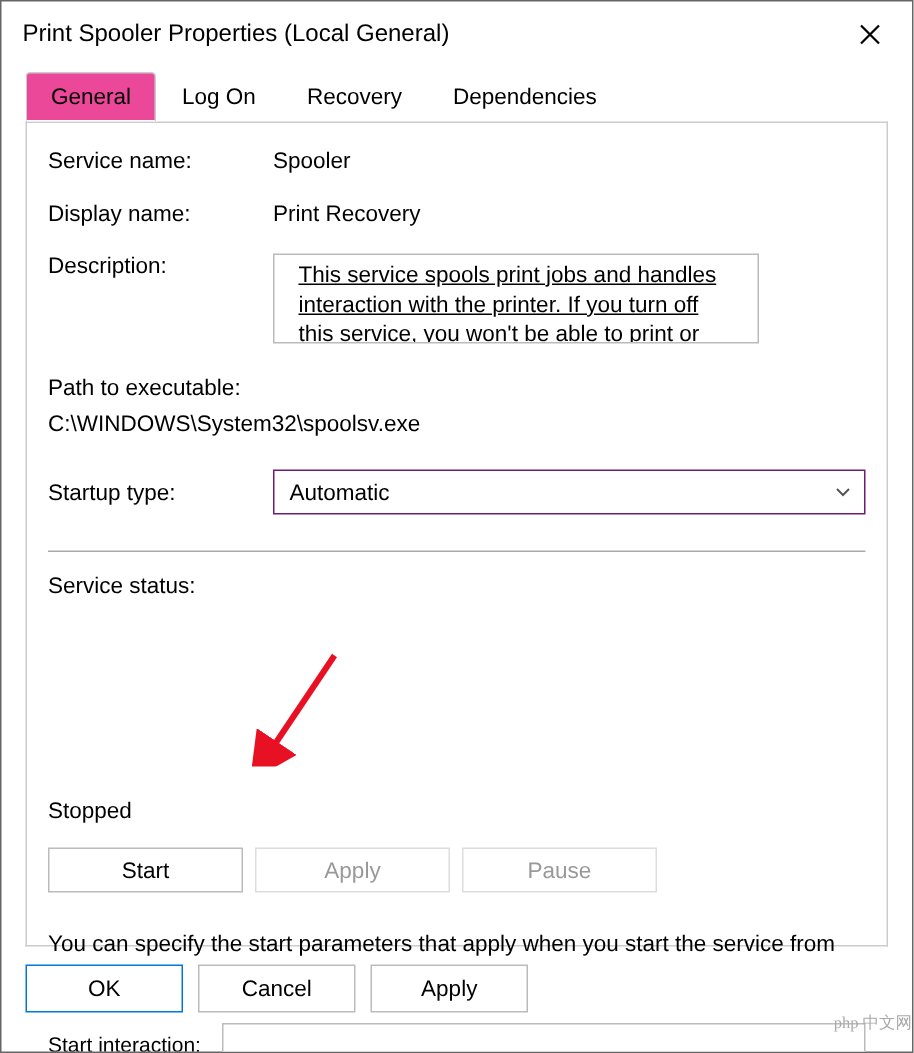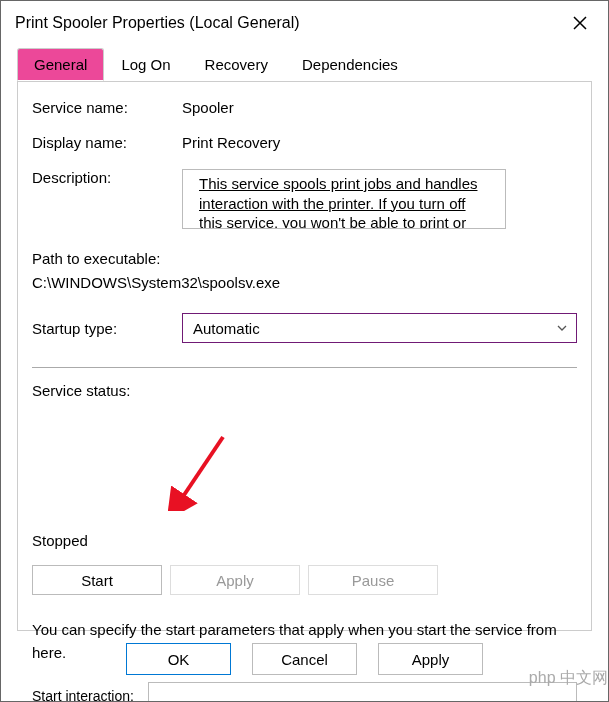--- a/index.html
+++ b/index.html
@@ -18,25 +18,25 @@
     .desc-box { border: 1px solid #bbb; padding: 4px 16px; width: 324px; height: 60px; font-size: 15px; line-height: 1.3; overflow: hidden; background: #fff; text-decoration: underline; }
     .path-block { margin: 14px 0 18px 0; font-size: 15px; line-height: 1.6; }
     .select { border: 1px solid #701a75; width: 395px; height: 30px; display: flex; align-items: center; justify-content: space-between; padding: 0 8px 0 10px; font-size: 15px; background: #fff; cursor: pointer; }
     hr { border: none; border-top: 1px solid #aaa; margin: 24px 0 14px 0; }
     .action-buttons { display: flex; gap: 8px; margin: 16px 0 24px 0; }
     .action-buttons button { width: 130px; height: 30px; font-size: 15px; border: 1px solid #bbb; background: #fff; cursor: pointer; font-family: inherit; }
     .action-buttons button:disabled { color: #999; border-color: #ddd; cursor: default; }
     .note { font-size: 15px; line-height: 1.5; margin-bottom: 18px; }
     .start-params { display: flex; align-items: center; gap: 14px; }
     .start-params input { border: 1px solid #bbb; height: 28px; flex: 1; padding: 0 6px; font-size: 15px; font-family: inherit; }
-    .dialog-buttons { display: flex; justify-content: center; gap: 21px; padding: 0 16px 12px 16px; position: relative; }
+    .dialog-buttons { display: flex; justify-content: flex-start; gap: 10px; padding: 0 16px 12px 16px; position: relative; }
     .dialog-buttons button { width: 105px; height: 32px; font-size: 15px; border: 1px solid #bbb; background: #fff; cursor: pointer; font-family: inherit; }
     .dialog-buttons button.default { border-color: #0078d4; }
     .arrow { position: absolute; width: 60px; height: 80px; pointer-events: none; }
-    .watermark { position: absolute; right: 0; bottom: -2px; font-size: 16px; color: #aaa; font-family: Liberation Sans, sans-serif; }
+    .watermark { position: absolute; right: 0; bottom: -2px; font-size: 11px; color: #aaa; font-family: Liberation Serif, serif; }
     .chev { width: 12px; height: 12px; }
   </style>
 </head>
 <body>
 
 <div class="titlebar">
   <div class="titlebar-title">Print Spooler Properties (Local General)</div>
   <button class="close-btn">
     <svg viewBox="0 0 14 14">
         <path d="M1 1 L13 13 M13 1 L1 13" stroke="#000" stroke-width="1.5" fill="none"></path>

